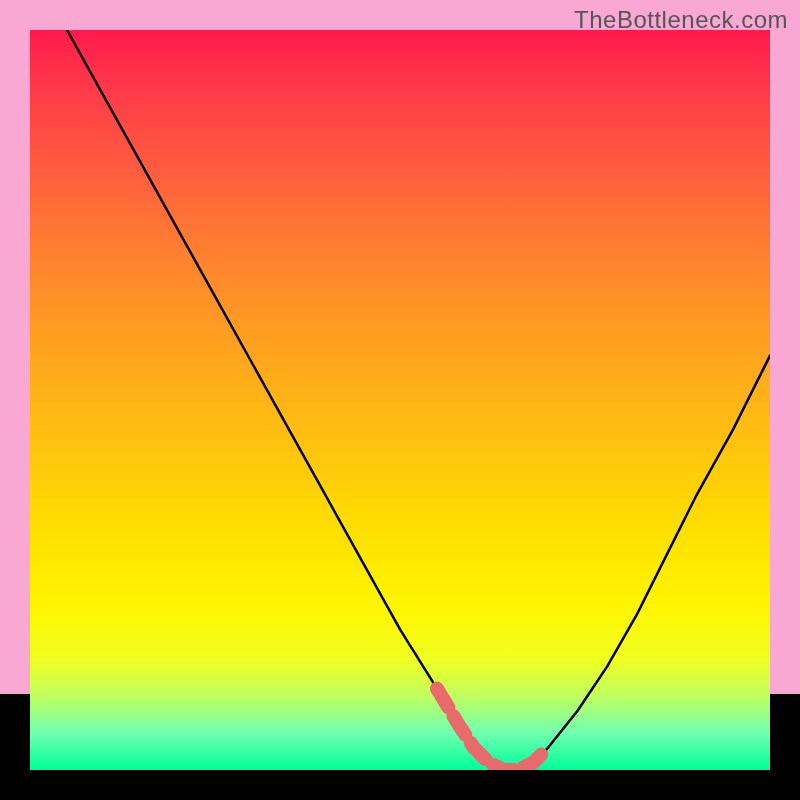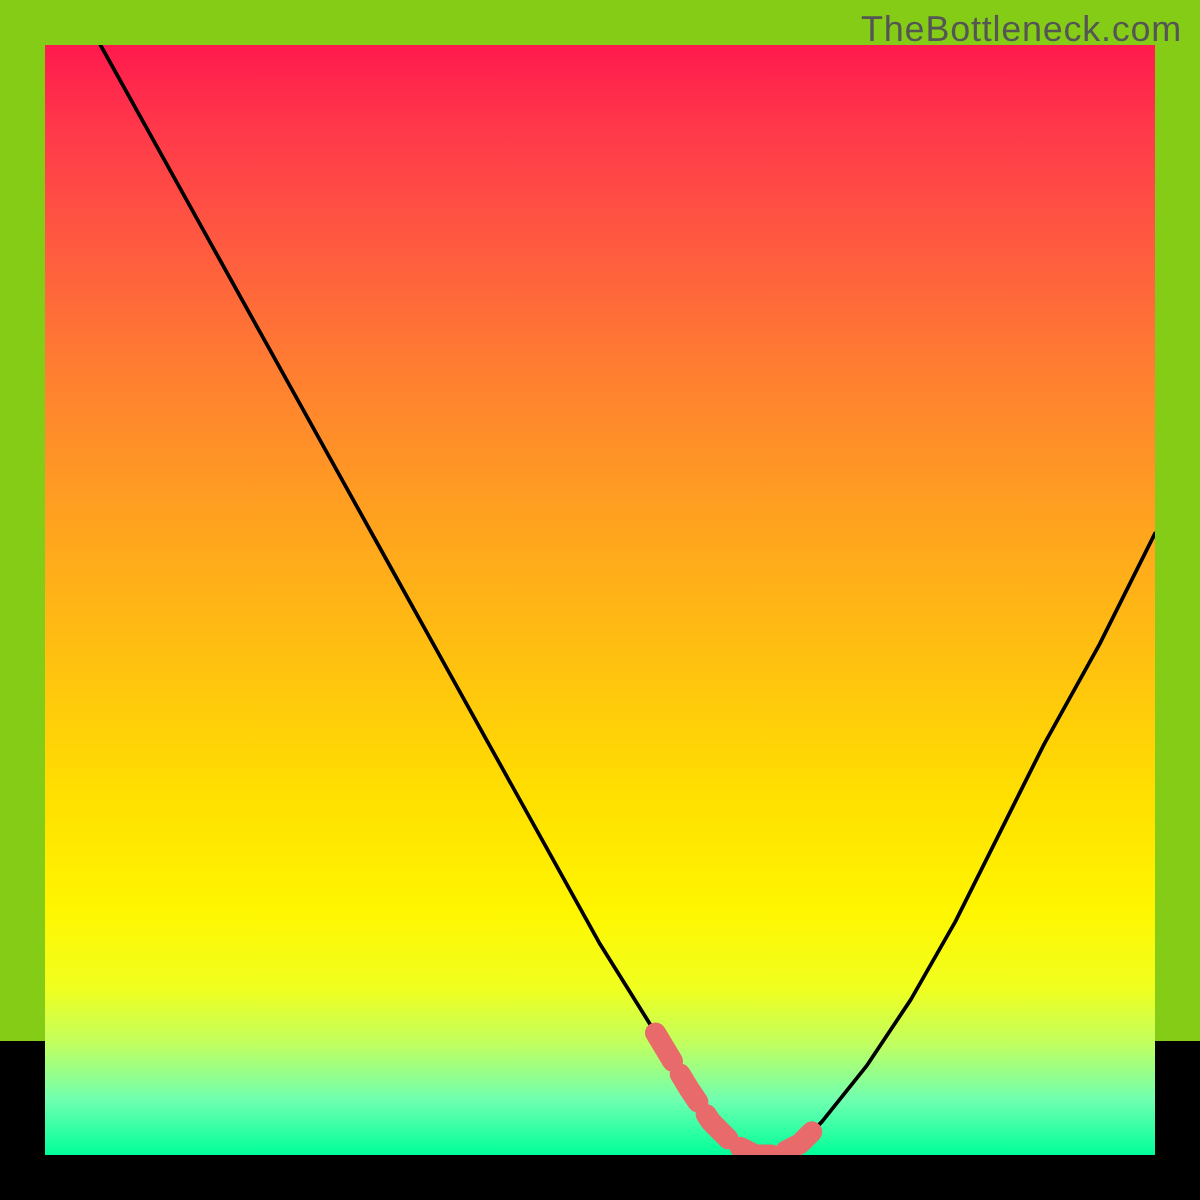--- a/index.html
+++ b/index.html
@@ -8,21 +8,21 @@
     width: 800px;
     height: 800px;
     background: #000;
     overflow: hidden;
     font-family: Arial, Helvetica, sans-serif;
   }
   .frame {
     position: relative;
     width: 800px;
     height: 694px;
-    background: #84cc16;
+    background: #f9a8d4;
   }
   .plot-area {
     position: absolute;
     left: 30px;
     top: 30px;
     width: 740px;
     height: 740px;
     background: linear-gradient(to bottom,
       #ff1a4d 0%,
       #ff3a4a 8%,

